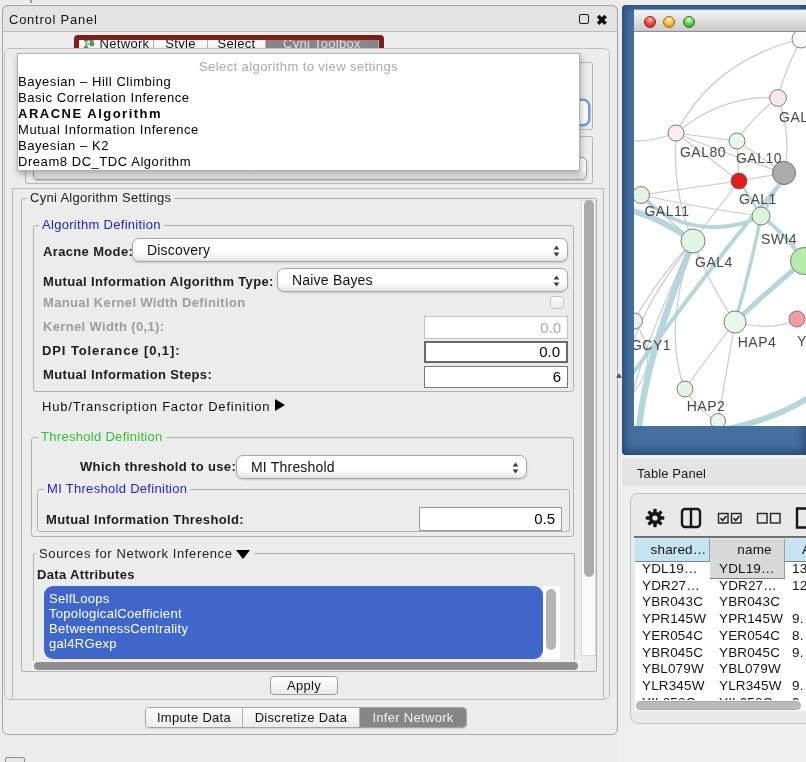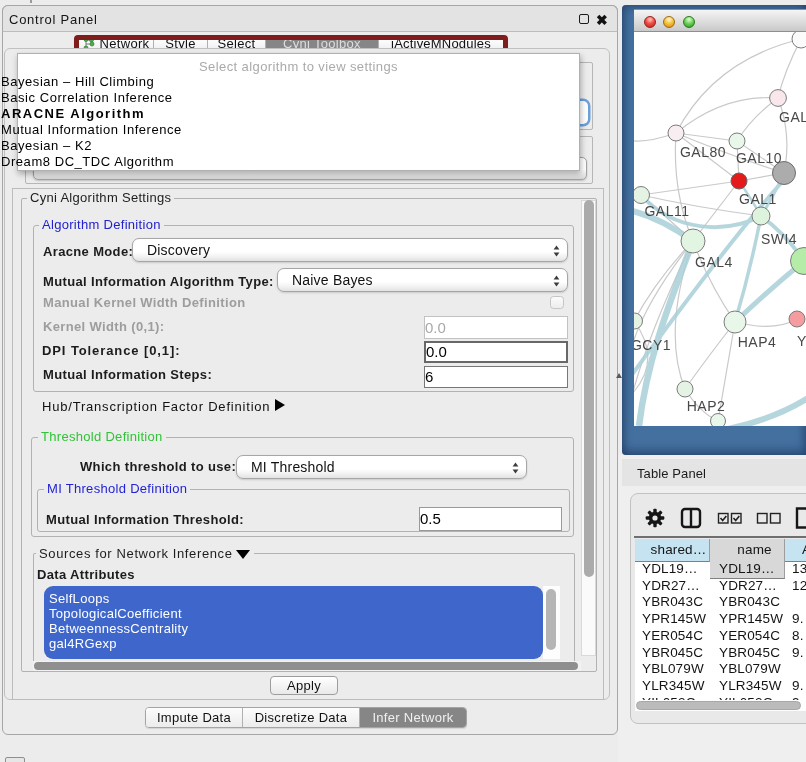--- a/index.html
+++ b/index.html
@@ -1,21 +1,21 @@
 <!DOCTYPE html>
 <html><head>
 <meta charset="utf-8">
 <style>
   * { margin:0; padding:0; box-sizing:border-box; }
   html,body { width:806px; height:762px; overflow:hidden; }
   body { background:#ececec; font-family:"Liberation Sans", sans-serif; position:relative; }
   .abs { position:absolute; }
   .lbl { font-size:13px; font-weight:bold; color:#1c1c1c; letter-spacing:0.35px; white-space:nowrap; }
   .dis { color:#9d9d9d; }
-  .field { position:absolute; background:#fff; font-size:15px; padding-right:14px; }
+  .field { position:absolute; background:#fff; font-size:15px; text-align:right; padding-right:6px; }
   .combo { position:absolute; border:1px solid #a6a6a6; border-radius:7px;
            background:linear-gradient(#ffffff 0 58%, #f2f2f2 80%, #e2e2e2); box-shadow:0 1px 2px rgba(0,0,0,0.15); }
   .combo .ct { position:absolute; left:14px; top:0; font-size:14px; letter-spacing:0.2px; color:#111; }
   .arr { position:absolute; right:7px; width:7px; }
   .arr svg { display:block; }
   .gbox { position:absolute; border:1px solid #b2b2b2; border-radius:3px; }
   .gtitle { position:absolute; top:-8px; background:#ececec; font-size:13px; padding:0 3px; letter-spacing:0.3px; white-space:nowrap; }
 </style>
 </head>
 <body>
@@ -35,21 +35,20 @@
         <path d="M3 2 L3 11 M3 7 L8 7 M3 3 L7 3" stroke="#777" stroke-width="1" fill="none"></path>
         <circle cx="3" cy="2.5" r="2" fill="#4caf50" stroke="#2e7d32" stroke-width="0.7"></circle>
         <circle cx="8.5" cy="3" r="2" fill="#4caf50" stroke="#2e7d32" stroke-width="0.7"></circle>
         <circle cx="3" cy="11" r="2" fill="#4caf50" stroke="#2e7d32" stroke-width="0.7"></circle>
         <circle cx="9" cy="7" r="2" fill="#4caf50" stroke="#2e7d32" stroke-width="0.7"></circle>
       </svg>
       Network</div>
     <div style="width:54px;background:linear-gradient(#fdfdfd,#ececec);border-right:1px solid #b0b0b0;font-size:13px;letter-spacing:0.3px;color:#111;display:flex;align-items:center;justify-content:center;padding-bottom:5px;">Style</div>
     <div style="width:58px;background:linear-gradient(#fdfdfd,#ececec);border-right:1px solid #b0b0b0;font-size:13px;letter-spacing:0.3px;color:#111;display:flex;align-items:center;justify-content:center;padding-bottom:5px;">Select</div>
     <div style="width:113px;background:#868686;border-right:1px solid #b0b0b0;font-size:13px;letter-spacing:0.3px;color:#dedede;display:flex;align-items:center;justify-content:center;padding-bottom:5px;">Cyni Toolbox</div>
-    <div style="width:124px;background:linear-gradient(#fdfdfd,#ececec);font-size:13px;letter-spacing:0.2px;color:#111;display:flex;align-items:center;justify-content:center;padding-bottom:5px;">jActiveMNodules</div>
   </div>
 
   <div class="abs" style="left:4px;top:48px;width:606px;height:652px;background:#ececec;border:1px solid #c0c0c0;border-radius:6px;"></div>
 
   <div class="abs" style="left:25px;top:62px;width:568px;height:68px;border:1px solid #b6b6b6;border-radius:2px;"></div>
   <div class="abs" style="left:33px;top:101px;width:555px;height:23px;border-radius:5px;background:#fff;box-shadow:0 0 0 2.5px #6ba1d9;"></div>
   <div class="abs" style="left:25px;top:136px;width:568px;height:48px;border:1px solid #b6b6b6;border-radius:2px;"></div>
   <div class="abs" style="left:33px;top:157px;width:554px;height:23px;border:1px solid #a2a2a2;border-radius:5px;background:linear-gradient(#ffffff 0 55%, #e8e8e8 80%, #d5d5d5);box-shadow:0 1px 2px rgba(0,0,0,0.2);"></div>
 
   <div class="abs" style="left:12px;top:188px;width:592px;height:512px;border:1px solid #bcbcbc;background:#ececec;"></div>
@@ -140,21 +139,21 @@
   <div class="abs" style="left:145px;top:707px;height:21px;display:flex;border:1px solid #a4a4a4;border-radius:4px;overflow:hidden;box-shadow:0 1px 1px rgba(0,0,0,0.1);">
     <div style="width:97px;background:linear-gradient(#fcfcfc,#ececec);border-right:1px solid #b0b0b0;font-size:13px;letter-spacing:0.3px;color:#111;display:flex;align-items:center;justify-content:center;">Impute Data</div>
     <div style="width:117px;background:linear-gradient(#fcfcfc,#ececec);border-right:1px solid #b0b0b0;font-size:13px;letter-spacing:0.3px;color:#111;display:flex;align-items:center;justify-content:center;">Discretize Data</div>
     <div style="width:106px;background:#868686;font-size:13px;letter-spacing:0.3px;color:#f0f0f0;display:flex;align-items:center;justify-content:center;">Infer Network</div>
   </div>
 
   <div class="abs" style="left:5px;top:757px;width:20px;height:10px;border:1.5px solid #8e8e8e;background:#e6e6e6;border-radius:2px;"></div>
 
   <div class="abs" style="left:17px;top:53px;width:563px;height:118px;background:#fff;border:1px solid #b0b0b0;box-shadow:1px 3px 6px rgba(0,0,0,0.3);"></div>
   <div class="abs" style="left:17px;top:59px;width:563px;text-align:center;font-size:13px;letter-spacing:0.4px;color:#aaaaaa;">Select algorithm to view settings</div>
-  <div class="abs" style="left:1px;top:74px;font-size:13px;letter-spacing:0.55px;color:#000;line-height:16px;white-space:nowrap;">
+  <div class="abs" style="left:18px;top:74px;font-size:13px;letter-spacing:0.55px;color:#000;line-height:16px;white-space:nowrap;">
     Bayesian – Hill Climbing<br>
     Basic Correlation Inference<br>
     <b style="letter-spacing:1.5px;">ARACNE Algorithm</b><br>
     Mutual Information Inference<br>
     Bayesian – K2<br>
     Dream8 DC_TDC Algorithm
   </div>
 
   <div class="abs" style="left:616px;top:373px;width:0;height:0;border-bottom:5px solid #5a5a5a;border-left:3px solid transparent;border-right:3px solid transparent;"></div>
 

